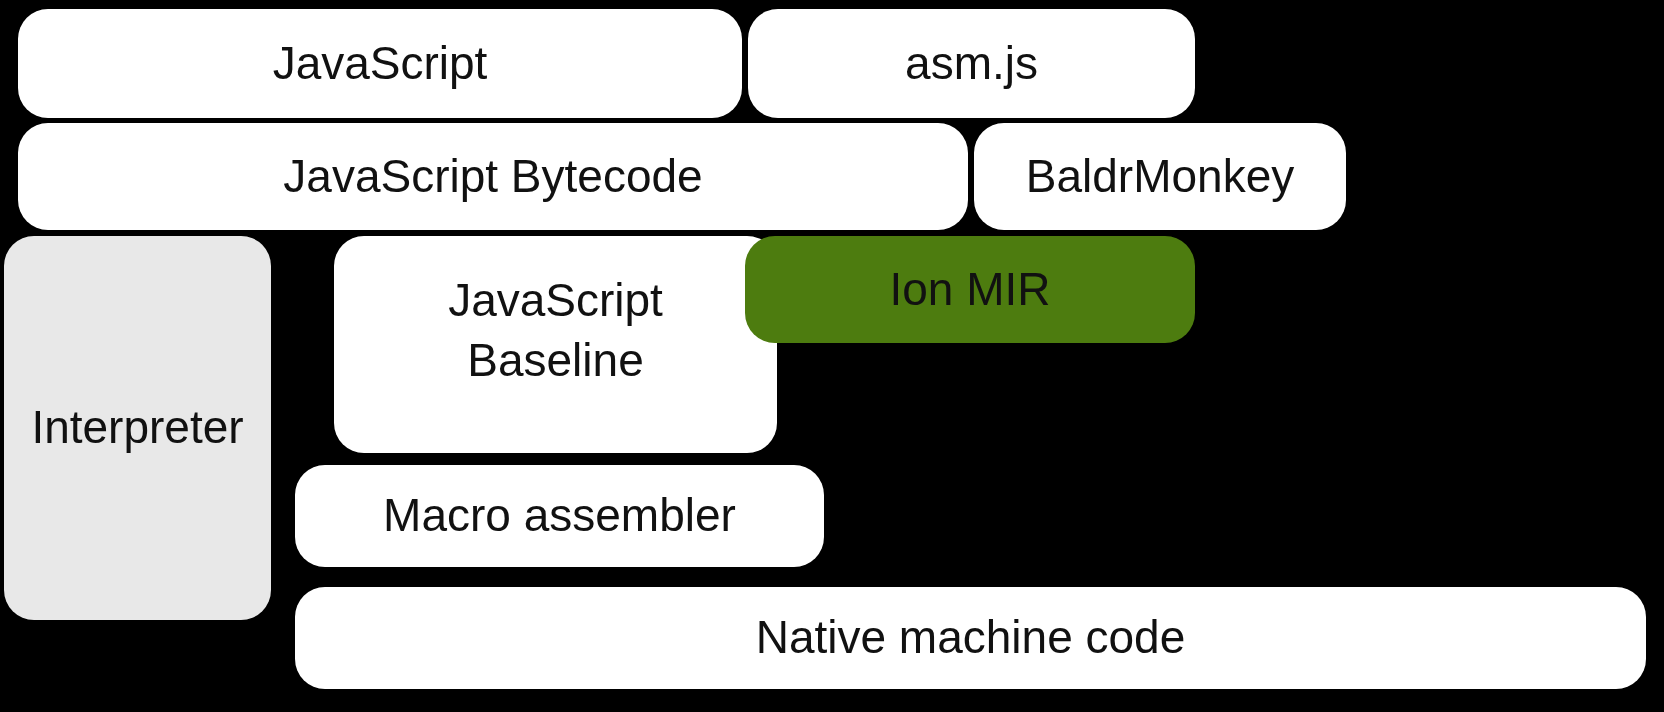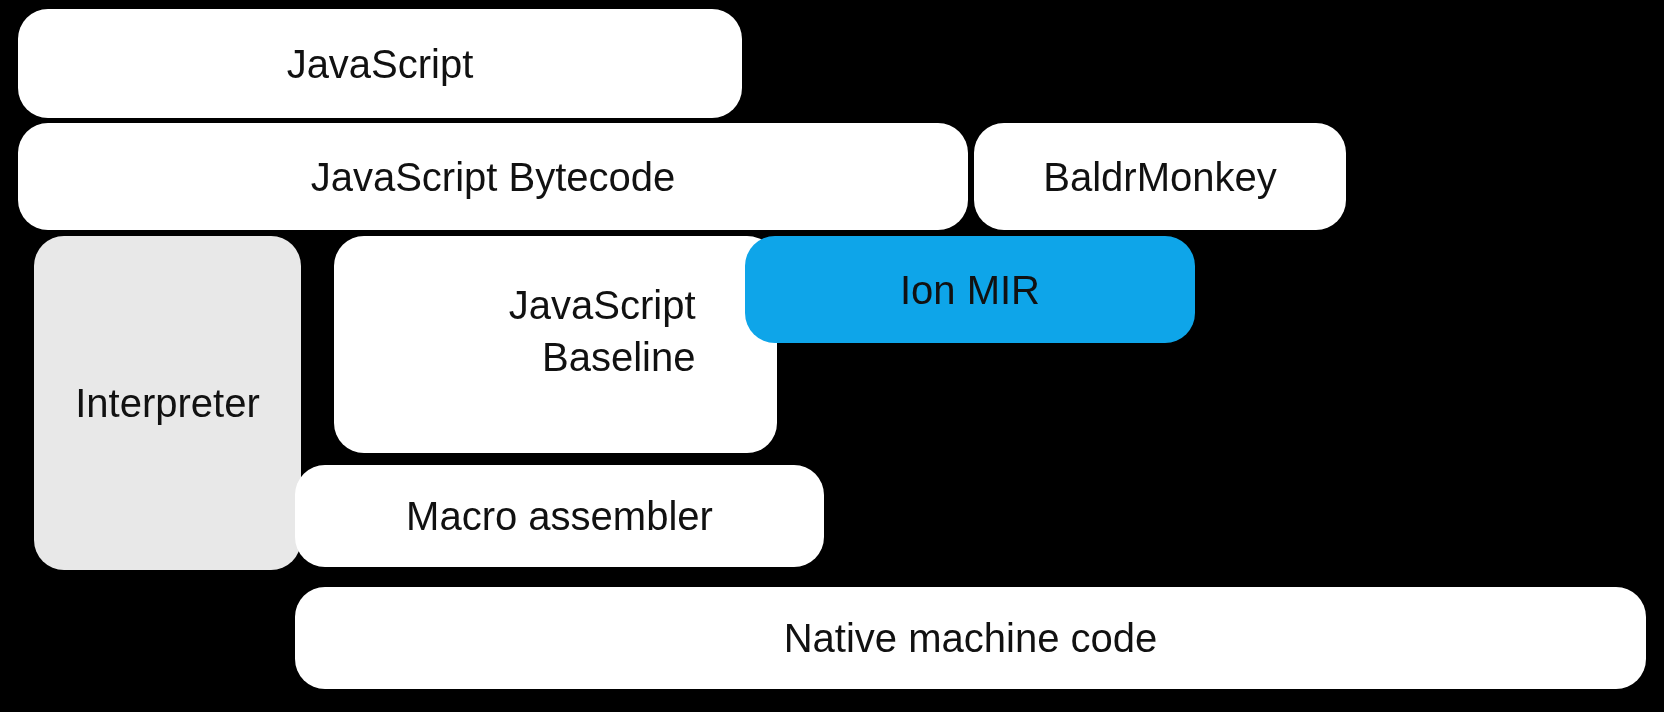--- a/index.html
+++ b/index.html
@@ -14,35 +14,35 @@
     background: #000000;
     overflow: hidden;
     font-family: "Liberation Sans", sans-serif;
   }
   .box {
     position: absolute;
     border-radius: 30px;
     display: flex;
     align-items: center;
     justify-content: center;
-    text-align: right;
+    text-align: center;
     color: #111111;
-    font-size: 40px;
+    font-size: 46px;
     line-height: 1.3;
     box-sizing: border-box;
   }
   
   .b-javascript   { left: 18px;   top: 9px;   width: 724px;  height: 109px; }
   .b-asmjs        { left: 748px;  top: 9px;   width: 447px;  height: 109px; }
   .b-wasm         { left: 1200px; top: 9px;   width: 446px;  height: 109px; }
   
   .b-bytecode     { left: 18px;   top: 123px; width: 950px;  height: 107px; }
   .b-baldrmonkey  { left: 974px;  top: 123px; width: 372px;  height: 107px; }
   
-  .b-interpreter  { left: 34px;   top: 236px; width: 267px;  height: 334px; }
+  .b-interpreter  { left: 4px;   top: 236px; width: 267px;  height: 384px; }
   .b-baseline     { left: 295px;  top: 236px; width: 443px;  height: 217px; margin-left: 39px; }
   .b-ionmir       { left: 745px;  top: 236px; width: 450px;  height: 107px; }
   .b-cretonne     { left: 745px;  top: 352px; width: 901px;  height: 215px; }
   .b-macro        { left: 295px;  top: 465px; width: 529px;  height: 102px; }
   
   .b-native       { left: 295px;  top: 587px; width: 1351px; height: 102px; }
 
   .b-baseline .label {
     max-width: 280px;       
     margin-top: -28px;      
@@ -53,39 +53,42 @@
 </style>
 </head>
 <body>
 
 <div class="canvas">
 
   <div class="box b-javascript" style="background-color: rgb(255, 255, 255);">
     <span class="label">JavaScript</span>
   </div>
 
+  <div class="box b-asmjs" style="background-color: rgb(255, 255, 255);">
+    <span class="label">asm.js</span>
+  </div>
 
 
   <div class="box b-bytecode" style="background-color: rgb(255, 255, 255);">
     <span class="label">JavaScript Bytecode</span>
   </div>
 
   <div class="box b-baldrmonkey" style="background-color: rgb(255, 255, 255);">
     <span class="label">BaldrMonkey</span>
   </div>
 
   <div class="box b-interpreter" style="background-color: rgb(232, 232, 232);">
     <span class="label">Interpreter</span>
   </div>
 
   <div class="box b-baseline" style="background-color: rgb(255, 255, 255);">
     <span class="label">JavaScript Baseline</span>
   </div>
 
-  <div class="box b-ionmir" style="background-color: #0ea5e9;">
+  <div class="box b-ionmir" style="background-color: #4d7c0f;">
     <span class="label">Ion MIR</span>
   </div>
 
 
   <div class="box b-macro" style="background-color: rgb(255, 255, 255);">
     <span class="label">Macro assembler</span>
   </div>
 
   <div class="box b-native" style="background-color: rgb(255, 255, 255);">
     <span class="label">Native machine code</span>

